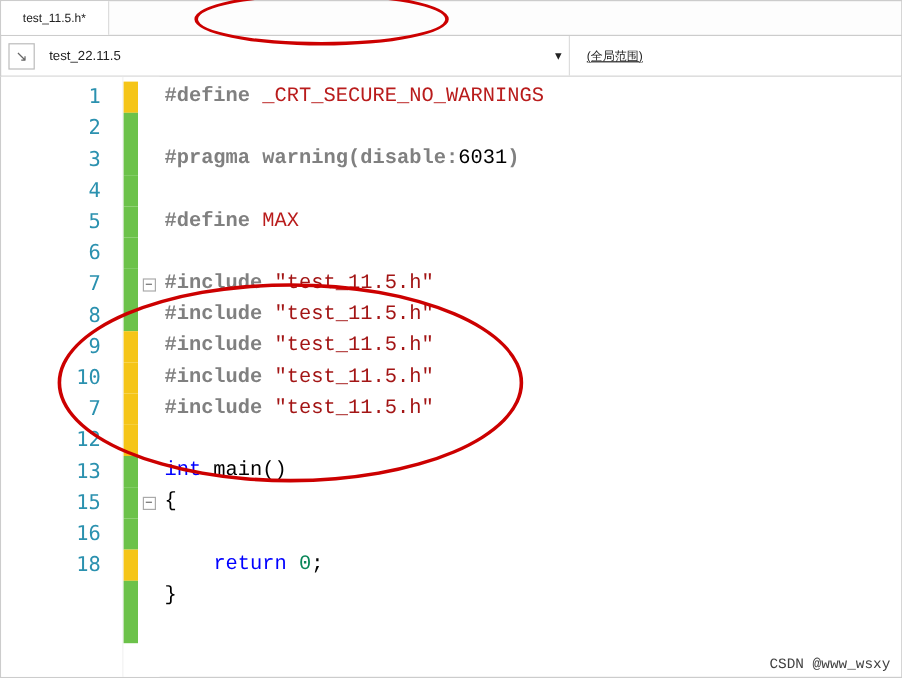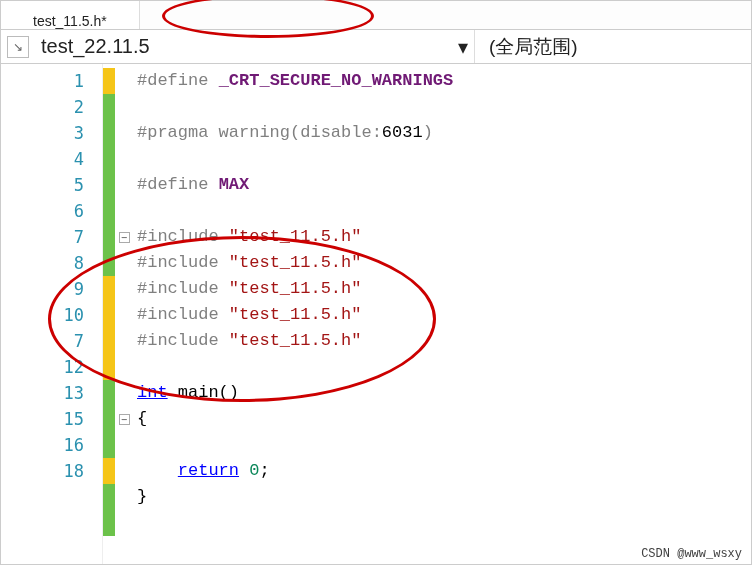--- a/index.html
+++ b/index.html
@@ -1,43 +1,43 @@
 <!DOCTYPE html>
 <html><head>
 <meta charset="utf-8">
 <style>
   * { margin:0; padding:0; box-sizing:border-box; }
   body { font-family:"Microsoft YaHei","Segoe UI",sans-serif; background:#f5f5f5; width:752px; height:565px; position:relative; overflow:hidden; }
   .tabbar { display:flex; background:#fdfdfd; border:1px solid #ccc; height:30px; align-items:stretch; }
-  .tab { display:flex; align-items:flex-end; padding:0 32px; font-size:14px; cursor:pointer; border-right:1px solid #ddd; }
+  .tab { display:flex; align-items:center; padding:0 18px; font-size:10px; cursor:pointer; border-right:1px solid #ddd; }
   .tab.inactive { background:#fff; color:#222; }
   .tab.active { background:#0e7bd0; color:#fff; padding-right:8px; }
   .tab.active .tab-ico { width:14px; height:14px; display:flex; align-items:center; justify-content:center; margin-left:10px; }
   .tab.active svg { fill:#fff; }
   .toolbar { display:flex; align-items:center; background:#fff; border:1px solid #ccc; border-top:0; height:34px; }
   .toolbar .icon-box { width:22px; height:22px; margin:0 6px; border:1px solid #bbb; display:flex; align-items:center; justify-content:center; font-size:12px; color:#666; }
-  .toolbar .selector { flex:0 0 440px; padding:2px 6px; font-size:20px; color:#222; border-right:1px solid #ddd; height:100%; display:flex; align-items:center; justify-content:space-between; }
-  .toolbar .scope { flex:1; padding:2 12px; font-size:19px; color:#222; display:flex; align-items:center; padding-left:14px; }
+  .toolbar .selector { flex:0 0 440px; padding:2px 6px; font-size:11px; color:#222; border-right:1px solid #ddd; height:100%; display:flex; align-items:center; justify-content:space-between; }
+  .toolbar .scope { flex:1; padding:2 12px; font-size:10px; color:#222; display:flex; align-items:center; padding-left:14px;text-decoration:underline; }
   .editor { display:flex; background:#fff; border:1px solid #ccc; border-top:0; height:calc(100% - 64px); }
   .gutter { width:102px; text-align:right; padding-right:18px; font-family:Consolas,monospace; font-size:17px; color:#2b91af; background:#fff; border-right:1px solid #eee; padding-top:4px; }
   .gutter div { height:26px; line-height:26px; }
   .marks { width:12px; background:#fff; padding-top:4px; }
   .marks div { height:26px; }
   .m-green { background:#6cc24a; }
   .m-yellow { background:#f5c518; }
   .fold { width:18px; background:#fff; padding-top:4px; font-family:Consolas,monospace; font-size:11px; color:#888; }
   .fold div { height:26px; display:flex; align-items:center; justify-content:center; }
   .fold .box { border:1px solid #aaa; width:11px; height:11px; line-height:9px; text-align:center; font-size:10px; color:#555; }
   .code { flex:1; font-family:Consolas,"Courier New",monospace; font-size:17px; padding-top:4px; padding-left:4px; }
   .code .line { height:26px; line-height:26px; white-space:pre; }
-  .kw-pre { color:#808080; }
-  .kw-def { color:#701a75;font-weight:bold; }
+  .kw-pre { color:#808080;font-weight:bold; }
+  .kw-def { color:#b91c1c; }
   .kw-str { color:#a31515; }
   .kw-inc { color:#a31515; }
-  .kw-blue { color:#0000ff;text-decoration:underline; }
+  .kw-blue { color:#0000ff; }
   .kw-num { color:#098658; }
   .ellipse { position:absolute; border:3px solid #c00; border-radius:50%; pointer-events:none; }
   .watermark { position:absolute; bottom:4px; right:10px; font-size:12px; color:#404040;font-family:Liberation Mono, monospace; }
 </style>
 </head>
 <body>
 
 <div class="tabbar">
   <div class="tab inactive">
     <span>test_11.5.h*</span>

